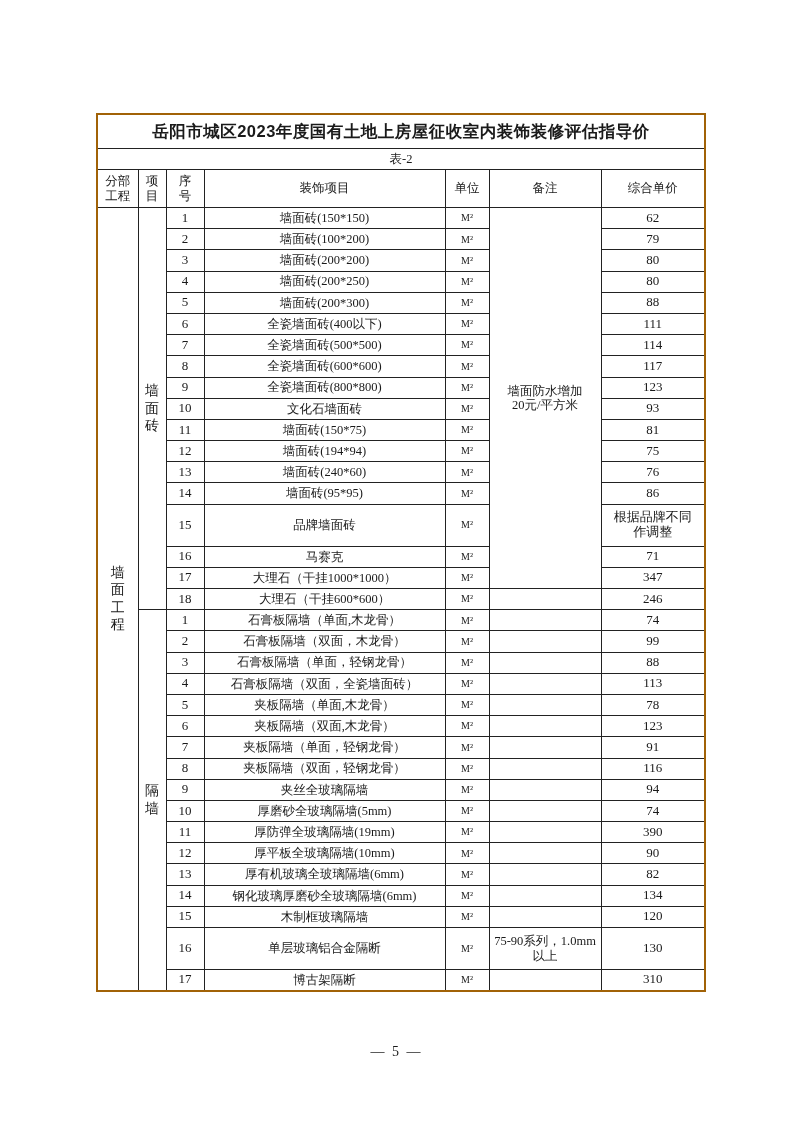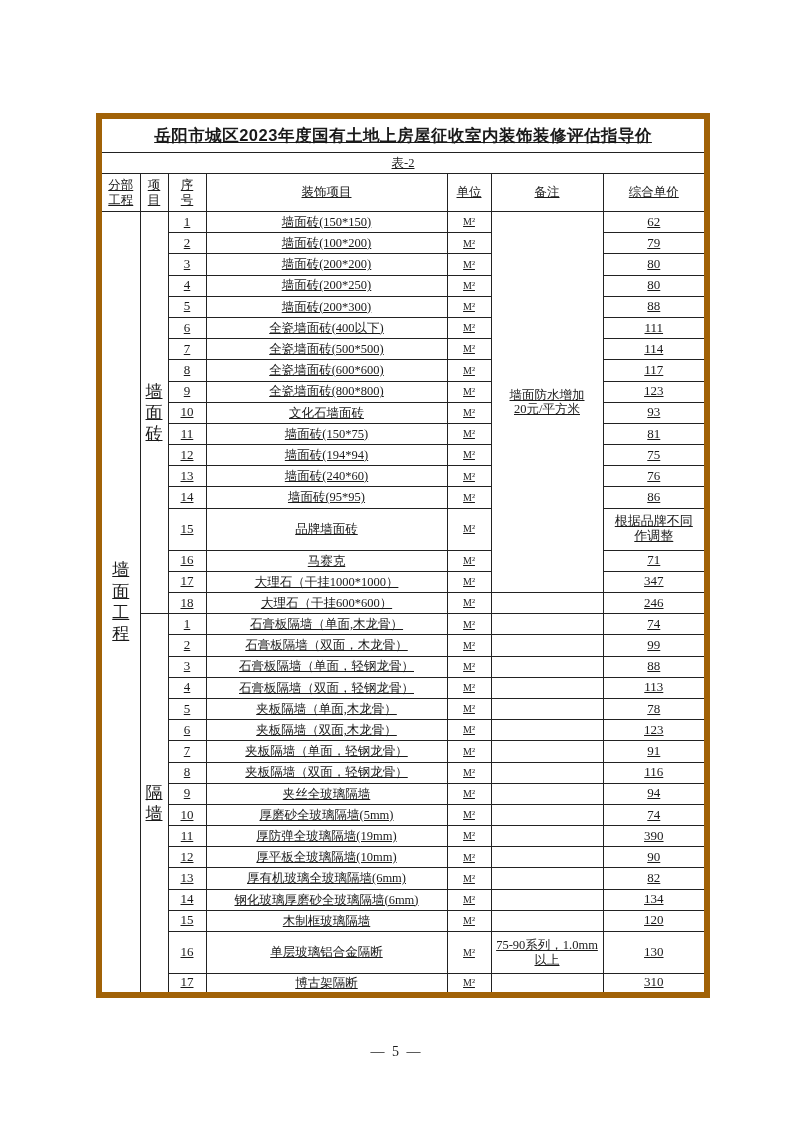--- a/index.html
+++ b/index.html
@@ -15,22 +15,21 @@
     color: #1a1a1a;
     overflow: hidden;
   }
   .doc-table {
     position: absolute;
     left: 96px;
     top: 113px;
     width: 608px;
     border-collapse: collapse;
     table-layout: fixed;
-    border: 6px solid #a16207;
-    text-decoration: underline;
+    border: 2px solid #a16207;
   }
   .doc-table td {
     border: 1px solid #222;
     padding: 0 1px;
     text-align: center;
     vertical-align: middle;
     font-size: 12.5px;
     line-height: 1.15;
     white-space: pre-line;
     overflow: hidden;
@@ -55,21 +54,21 @@
     height: 21.2px;
   }
   tbody tr.tall {
     height: 42px;
   }
   .vtext {
     width: 1.1em;
     margin: 0 auto;
     word-break: break-all;
     line-height: 1.25;
-    font-size: 17px;
+    font-size: 14px;
   }
   td.unit-cell {
     font-size: 10px;
   }
   td.price-cell, td.serial-cell {
     font-size: 13px;
   }
   .page-number {
     position: absolute;
     top: 1044px;
@@ -245,21 +244,21 @@
       </tr>
       <tr>
         <td class="serial-cell">3</td>
         <td>石膏板隔墙（单面，轻钢龙骨）</td>
         <td class="unit-cell">M²</td>
         <td></td>
         <td class="price-cell">88</td>
       </tr>
       <tr>
         <td class="serial-cell">4</td>
-        <td>石膏板隔墙（双面，轻钢龙骨）</td>
+        <td>石膏板隔墙（双面，全瓷墙面砖）</td>
         <td class="unit-cell">M²</td>
         <td></td>
         <td class="price-cell">113</td>
       </tr>
       <tr>
         <td class="serial-cell">5</td>
         <td>夹板隔墙（单面,木龙骨）</td>
         <td class="unit-cell">M²</td>
         <td></td>
         <td class="price-cell">78</td>

